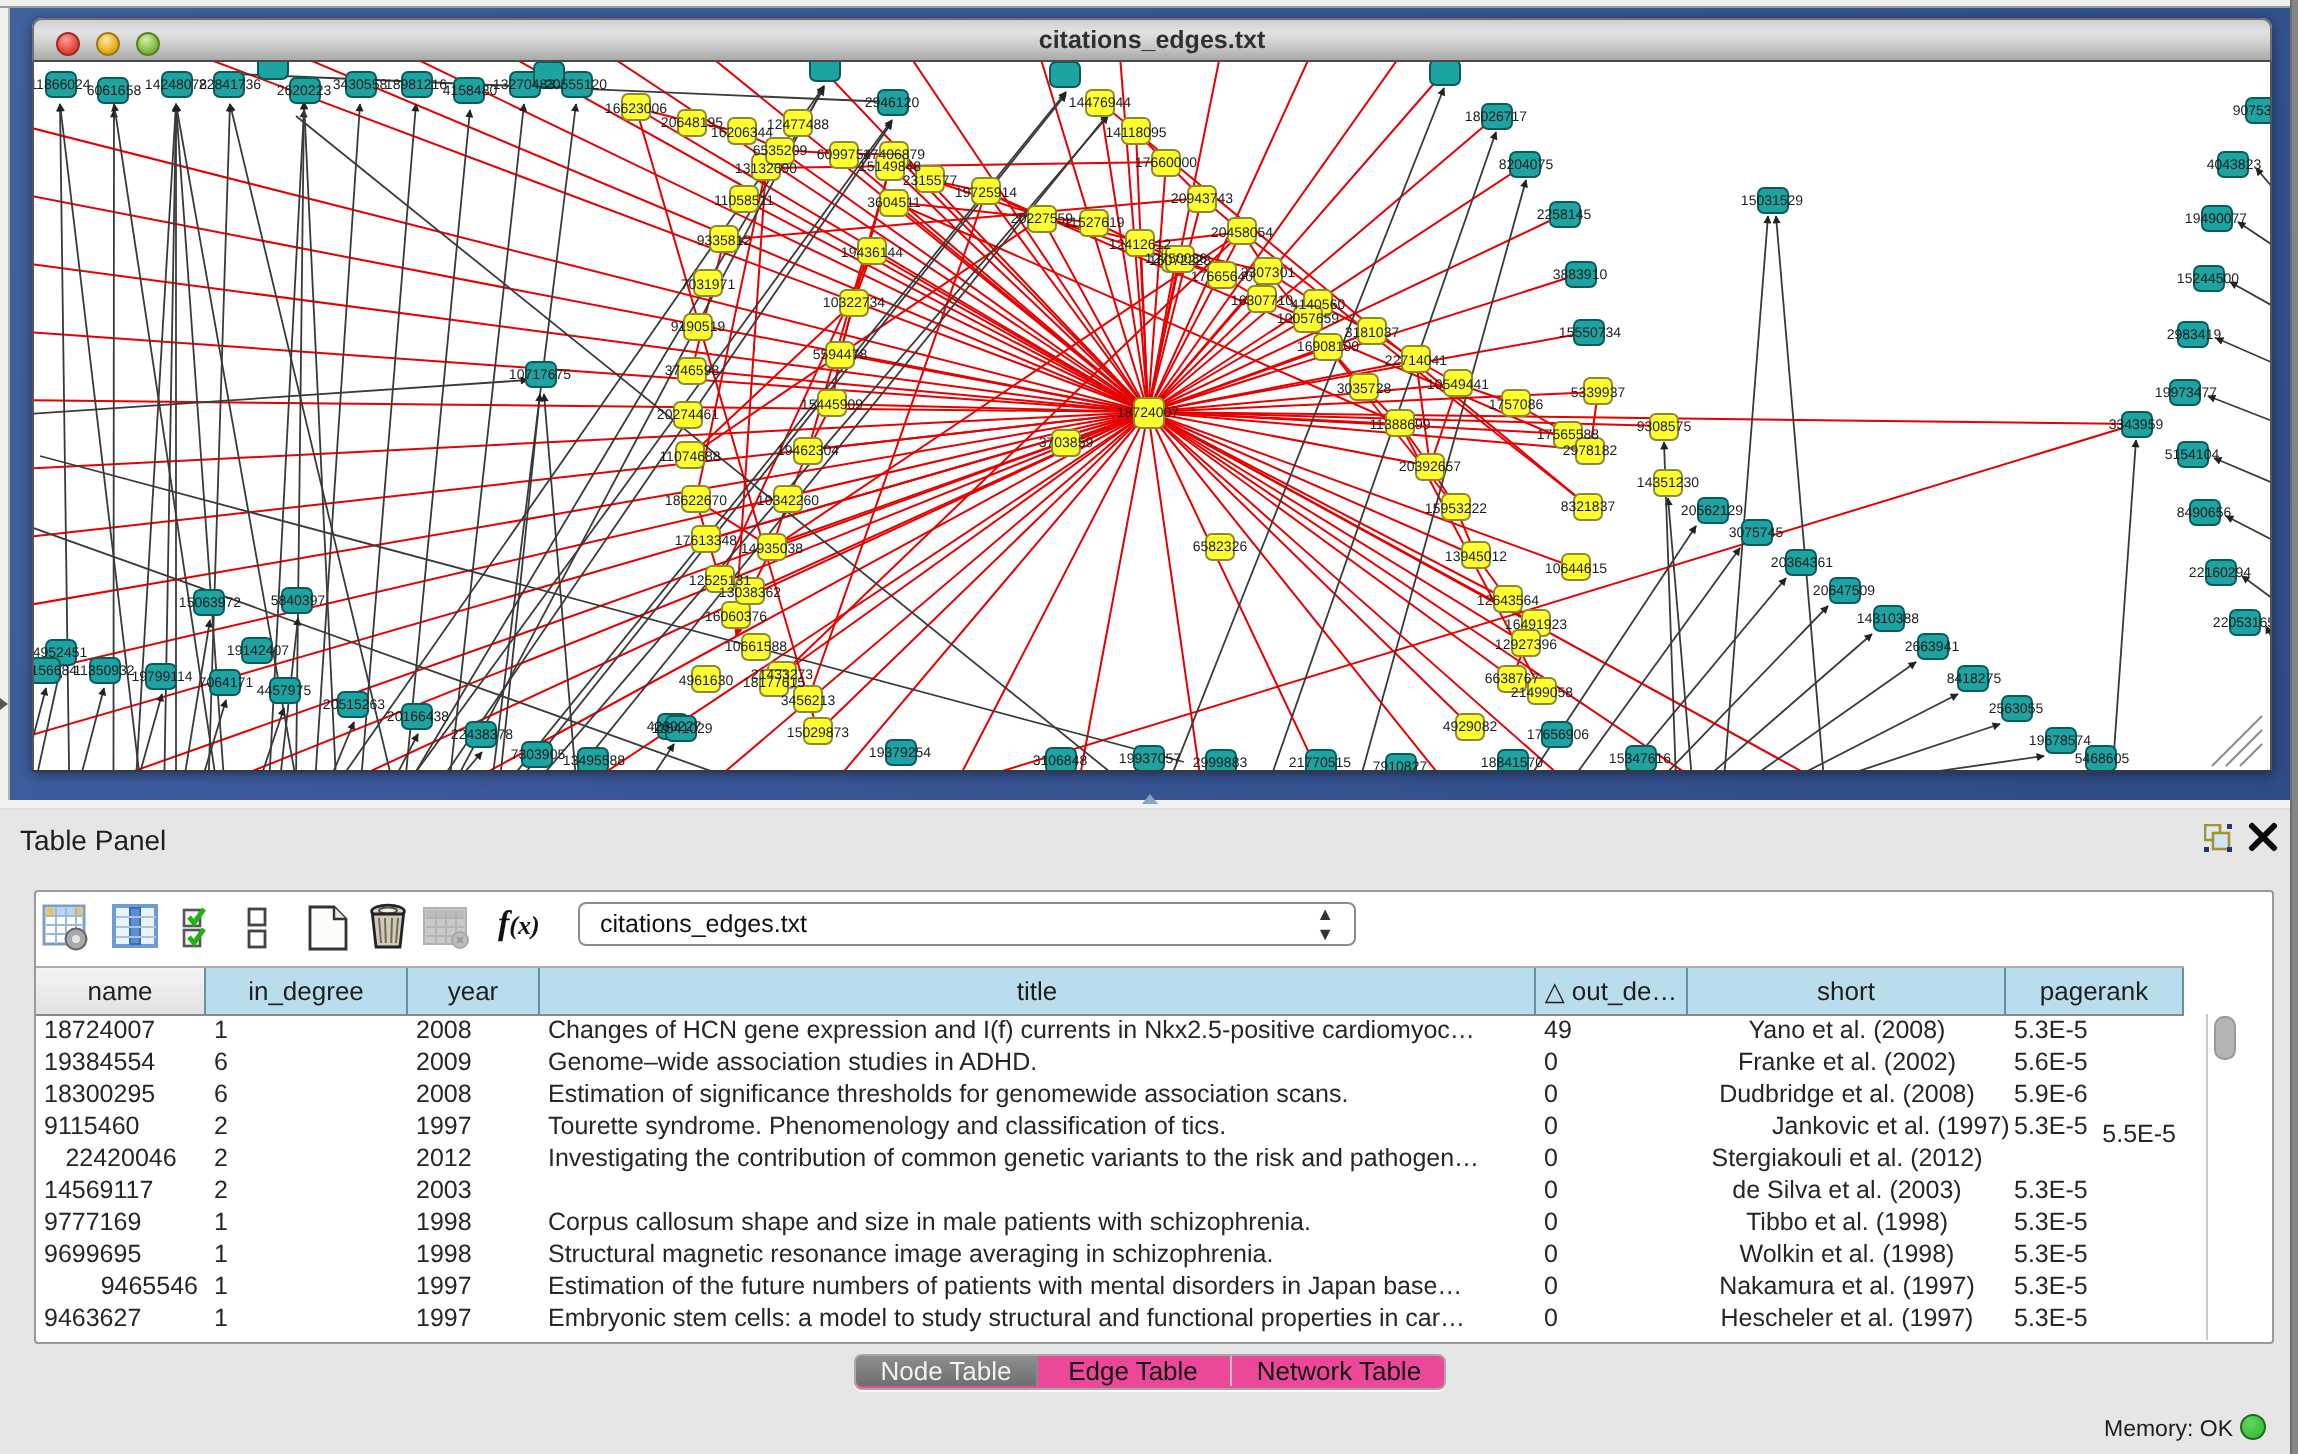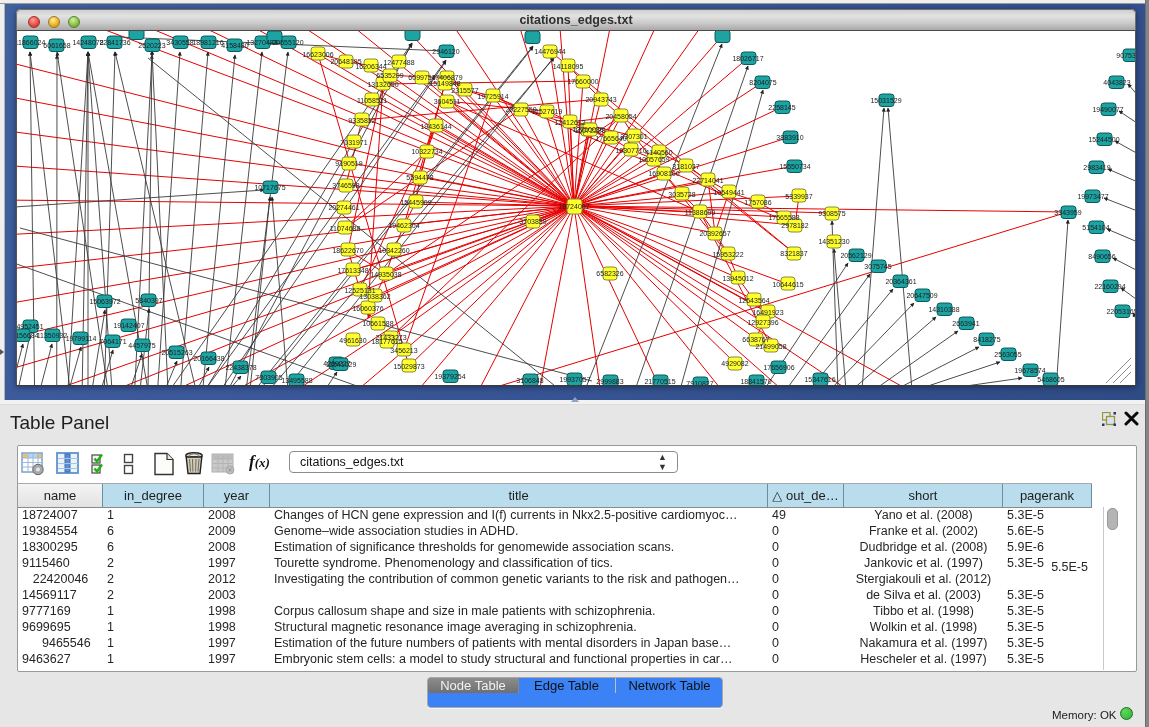--- a/index.html
+++ b/index.html
@@ -25,34 +25,34 @@
 #canvas{position:absolute;left:1px;top:22px;width:1118px;height:354px;
  background:#fff;overflow:hidden;border-left:1px solid #555;border-right:1px solid #555;
  box-sizing:content-box;margin-left:-1px}
 #winbot{position:absolute;left:0;top:376px;width:100%;height:1px;background:#3a3a3a}
 #divmark{position:absolute;left:571px;top:397px;width:0;height:0;z-index:5;
  border-left:4px solid transparent;border-right:4px solid transparent;border-bottom:5px solid #8ea2c4}
 #tablepanel{position:absolute;left:0;top:400px;width:1149px;height:327px;
  background:#e6e6e6}
 #tpstrip{position:absolute;left:0;top:0;width:1149px;height:4px;background:#f2f2f2;
  border-bottom:1px solid #dcdcdc}
-#tptitle{position:absolute;left:10px;top:12px;font-size:19px;color:#1e1e1e}
+#tptitle{position:absolute;left:10px;top:12px;font-size:14px;color:#1e1e1e}
 #innerpanel{position:absolute;left:17px;top:45px;width:1120px;height:227px;
  background:#fff;border:1px solid #999;border-radius:2px;box-sizing:border-box}
 #thead{position:absolute;left:18px;top:83px;width:1074px;height:23px;
  font-size:13px;color:#1e1e1e;border-top:1px solid #aaa;border-bottom:1px solid #8a8a8a;
  box-sizing:content-box}
 #tbody{position:absolute;left:18px;top:107px;width:1100px;height:162px;
  font-size:12.5px;color:#262626}
 #vscroll{position:absolute;left:1103px;top:107px;width:16px;height:163px;
  border-left:1px solid #c8c8c8}
 #vthumb{position:absolute;left:3px;top:1px;width:9px;height:20px;border-radius:5px;
  background:#b4b4b4;border:1px solid #989898}
-#tabs{position:absolute;left:427px;top:277px;width:296px;height:31px;
- background:#3b82f6;border:1px solid #a8a8a8;border-radius:4px;box-sizing:border-box;
+#tabs{position:absolute;left:427px;top:277px;width:296px;height:18px;
+ background:#ec4899;border:1px solid #a8a8a8;border-radius:4px;box-sizing:border-box;
  font-size:13px;line-height:15px;text-align:center;box-shadow:0 1px 0 rgba(255,255,255,.7)}
 #tabs .seg{position:absolute;top:0;height:15px}
 #memory{position:absolute;left:1052px;top:309px;font-size:11.5px;color:#1c1c1c}
 #memdot{position:absolute;left:1120px;top:307px;width:13px;height:13px;border-radius:50%;
  background:radial-gradient(circle at 35% 30%,#5fd75f,#2eb42e);border:1.5px solid #1c6e1c;box-sizing:border-box}
 #toolbar{position:absolute;left:0px;top:50px;height:28px;width:100%}
 .ic{position:absolute;top:3px}
 #combo{position:absolute;left:289px;top:1px;width:389px;height:22px;background:#fff;
  border:1px solid #8c8c8c;border-radius:4px;box-sizing:border-box;font-size:12.5px;
  line-height:20px;color:#111;padding-left:10px}
@@ -722,21 +722,21 @@
       <div style="position:absolute;left:190px;top:32px;width:58px;height:16px;line-height:16px;white-space:nowrap;overflow:hidden;text-align:left;">2008</div>
       <div style="position:absolute;left:256px;top:32px;width:490px;height:16px;line-height:16px;white-space:nowrap;overflow:hidden;text-align:left;">Estimation of significance thresholds for genomewide association scans.</div>
       <div style="position:absolute;left:754px;top:32px;width:68px;height:16px;line-height:16px;white-space:nowrap;overflow:hidden;text-align:left;">0</div>
       <div style="position:absolute;left:830px;top:32px;width:151px;height:16px;line-height:16px;white-space:nowrap;overflow:hidden;text-align:center;">Dudbridge et al. (2008)</div>
       <div style="position:absolute;left:989px;top:32px;width:81px;height:16px;line-height:16px;white-space:nowrap;overflow:hidden;text-align:left;">5.9E-6</div>
 <div style="position:absolute;left:4px;top:48px;width:77px;height:16px;line-height:16px;white-space:nowrap;overflow:hidden;text-align:left;">9115460</div>
       <div style="position:absolute;left:89px;top:48px;width:93px;height:16px;line-height:16px;white-space:nowrap;overflow:hidden;text-align:left;">2</div>
       <div style="position:absolute;left:190px;top:48px;width:58px;height:16px;line-height:16px;white-space:nowrap;overflow:hidden;text-align:left;">1997</div>
       <div style="position:absolute;left:256px;top:48px;width:490px;height:16px;line-height:16px;white-space:nowrap;overflow:hidden;text-align:left;">Tourette syndrome. Phenomenology and classification of tics.</div>
       <div style="position:absolute;left:754px;top:48px;width:68px;height:16px;line-height:16px;white-space:nowrap;overflow:hidden;text-align:left;">0</div>
-      <div style="position:absolute;left:830px;top:48px;width:151px;height:16px;line-height:16px;white-space:nowrap;overflow:hidden;text-align:center;">Jankovic et al. (1997)</div>
+      <div style="position:absolute;left:868px;top:48px;width:151px;height:16px;line-height:16px;white-space:nowrap;overflow:hidden;">Jankovic et al. (1997)</div>
       <div style="position:absolute;left:989px;top:48px;width:81px;height:16px;line-height:16px;white-space:nowrap;overflow:hidden;text-align:left;">5.3E-5</div>
 <div style="position:absolute;left:4px;top:64px;width:77px;height:16px;line-height:16px;white-space:nowrap;overflow:hidden;text-align:center;">22420046</div>
       <div style="position:absolute;left:89px;top:64px;width:93px;height:16px;line-height:16px;white-space:nowrap;overflow:hidden;text-align:left;">2</div>
       <div style="position:absolute;left:190px;top:64px;width:58px;height:16px;line-height:16px;white-space:nowrap;overflow:hidden;text-align:left;">2012</div>
       <div style="position:absolute;left:256px;top:64px;width:490px;height:16px;line-height:16px;white-space:nowrap;overflow:hidden;text-align:left;">Investigating the contribution of common genetic variants to the risk and pathogen…</div>
       <div style="position:absolute;left:754px;top:64px;width:68px;height:16px;line-height:16px;white-space:nowrap;overflow:hidden;text-align:left;">0</div>
       <div style="position:absolute;left:830px;top:64px;width:151px;height:16px;line-height:16px;white-space:nowrap;overflow:hidden;text-align:center;">Stergiakouli et al. (2012)</div>
       <div style="position:absolute;left:989px;top:52px;width:81px;height:16px;line-height:16px;white-space:nowrap;overflow:hidden;text-align:right;">5.5E-5</div>
 <div style="position:absolute;left:4px;top:80px;width:77px;height:16px;line-height:16px;white-space:nowrap;overflow:hidden;text-align:left;">14569117</div>
       <div style="position:absolute;left:89px;top:80px;width:93px;height:16px;line-height:16px;white-space:nowrap;overflow:hidden;text-align:left;">2</div>
@@ -751,21 +751,21 @@
       <div style="position:absolute;left:754px;top:96px;width:68px;height:16px;line-height:16px;white-space:nowrap;overflow:hidden;text-align:left;">0</div>
       <div style="position:absolute;left:830px;top:96px;width:151px;height:16px;line-height:16px;white-space:nowrap;overflow:hidden;text-align:center;">Tibbo et al. (1998)</div>
       <div style="position:absolute;left:989px;top:96px;width:81px;height:16px;line-height:16px;white-space:nowrap;overflow:hidden;text-align:left;">5.3E-5</div>
 <div style="position:absolute;left:4px;top:112px;width:77px;height:16px;line-height:16px;white-space:nowrap;overflow:hidden;text-align:left;">9699695</div>
       <div style="position:absolute;left:89px;top:112px;width:93px;height:16px;line-height:16px;white-space:nowrap;overflow:hidden;text-align:left;">1</div>
       <div style="position:absolute;left:190px;top:112px;width:58px;height:16px;line-height:16px;white-space:nowrap;overflow:hidden;text-align:left;">1998</div>
       <div style="position:absolute;left:256px;top:112px;width:490px;height:16px;line-height:16px;white-space:nowrap;overflow:hidden;text-align:left;">Structural magnetic resonance image averaging in schizophrenia.</div>
       <div style="position:absolute;left:754px;top:112px;width:68px;height:16px;line-height:16px;white-space:nowrap;overflow:hidden;text-align:left;">0</div>
       <div style="position:absolute;left:830px;top:112px;width:151px;height:16px;line-height:16px;white-space:nowrap;overflow:hidden;text-align:center;">Wolkin et al. (1998)</div>
       <div style="position:absolute;left:989px;top:112px;width:81px;height:16px;line-height:16px;white-space:nowrap;overflow:hidden;text-align:left;">5.3E-5</div>
-<div style="position:absolute;left:4px;top:128px;width:77px;height:16px;line-height:16px;white-space:nowrap;overflow:hidden;text-align:left;margin-left:20px;">9465546</div>
+<div style="position:absolute;left:4px;top:128px;width:77px;height:16px;line-height:16px;white-space:nowrap;overflow:hidden;text-align:right;">9465546</div>
       <div style="position:absolute;left:89px;top:128px;width:93px;height:16px;line-height:16px;white-space:nowrap;overflow:hidden;text-align:left;">1</div>
       <div style="position:absolute;left:190px;top:128px;width:58px;height:16px;line-height:16px;white-space:nowrap;overflow:hidden;text-align:left;">1997</div>
       <div style="position:absolute;left:256px;top:128px;width:490px;height:16px;line-height:16px;white-space:nowrap;overflow:hidden;text-align:left;">Estimation of the future numbers of patients with mental disorders in Japan base…</div>
       <div style="position:absolute;left:754px;top:128px;width:68px;height:16px;line-height:16px;white-space:nowrap;overflow:hidden;text-align:left;">0</div>
       <div style="position:absolute;left:830px;top:128px;width:151px;height:16px;line-height:16px;white-space:nowrap;overflow:hidden;text-align:center;">Nakamura et al. (1997)</div>
       <div style="position:absolute;left:989px;top:128px;width:81px;height:16px;line-height:16px;white-space:nowrap;overflow:hidden;text-align:left;">5.3E-5</div>
 <div style="position:absolute;left:4px;top:144px;width:77px;height:16px;line-height:16px;white-space:nowrap;overflow:hidden;text-align:left;">9463627</div>
       <div style="position:absolute;left:89px;top:144px;width:93px;height:16px;line-height:16px;white-space:nowrap;overflow:hidden;text-align:left;">1</div>
       <div style="position:absolute;left:190px;top:144px;width:58px;height:16px;line-height:16px;white-space:nowrap;overflow:hidden;text-align:left;">1997</div>
       <div style="position:absolute;left:256px;top:144px;width:490px;height:16px;line-height:16px;white-space:nowrap;overflow:hidden;text-align:left;">Embryonic stem cells: a model to study structural and functional properties in car…</div>

